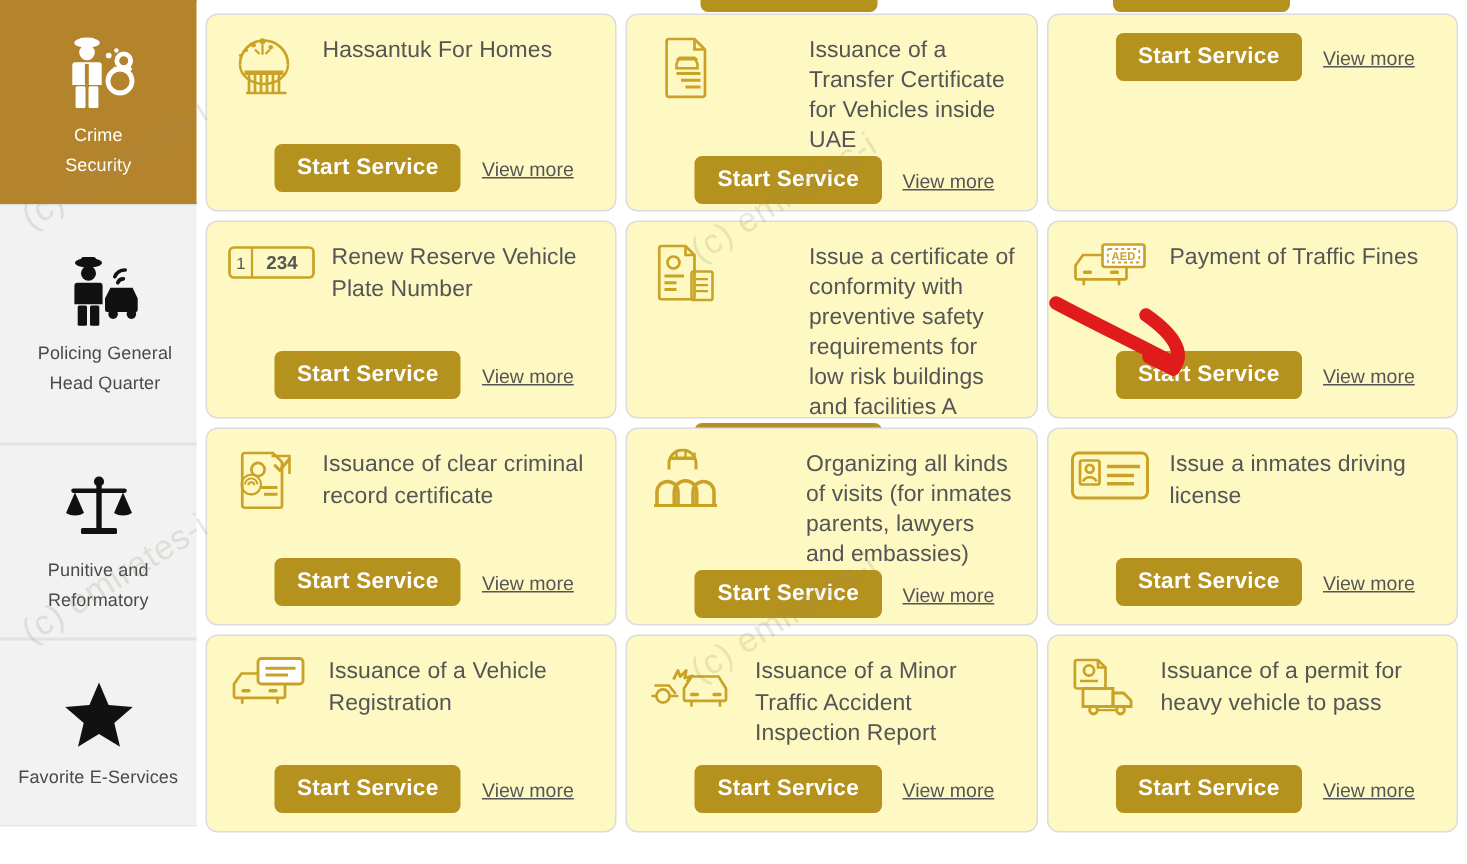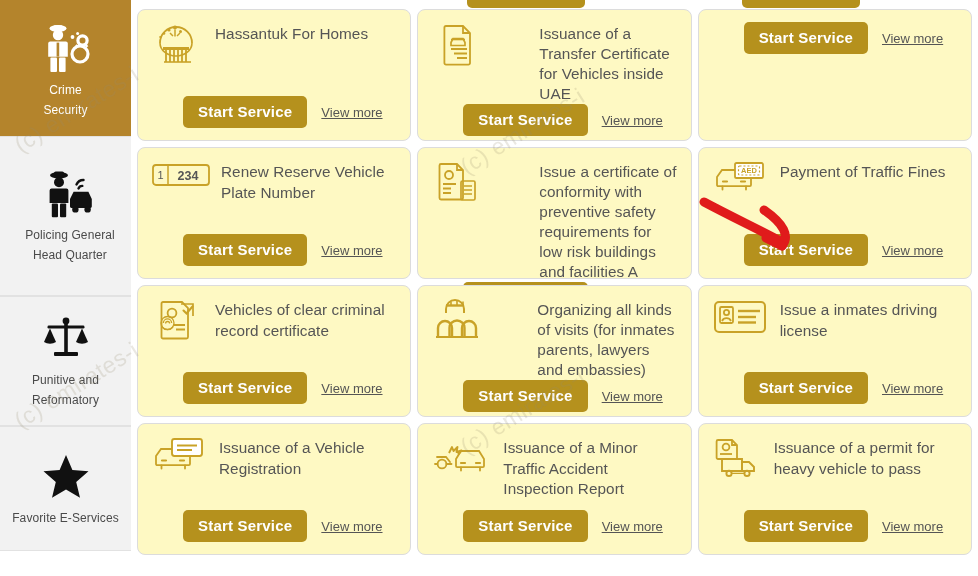--- a/index.html
+++ b/index.html
@@ -471,21 +471,21 @@
                   <path d="M28.5 11.5 l3 3 l6-7" stroke-width="2.1" stroke-linecap="round"></path>
                 </g>
                 <g fill="none" stroke="#c9a227" stroke-width="1.3">
                   <path d="M6 24 a6.5 6.5 0 0 1 13 0 a6.5 6.5 0 0 1-13 0"></path>
                   <path d="M8.4 24 a4.1 4.1 0 0 1 8.2 0"></path>
                   <path d="M10.6 24.5 a2 2 0 0 1 4 0"></path>
                   <path d="M7 28 a7 7 0 0 0 11 0"></path>
                 </g>
               </svg>
             </span>
-            <span class="card-title">Vehicles of clear criminal record certificate</span>
+            <span class="card-title">Issuance of clear criminal record certificate</span>
           </div>
           <div class="card-actions">
             <button class="btn-start">Start Service</button>
             <a class="link-view">View more</a>
           </div>
         </div>
 
         <div class="card t4">
           <div class="card-head">
             <span class="card-icon" style="width:50px;">

